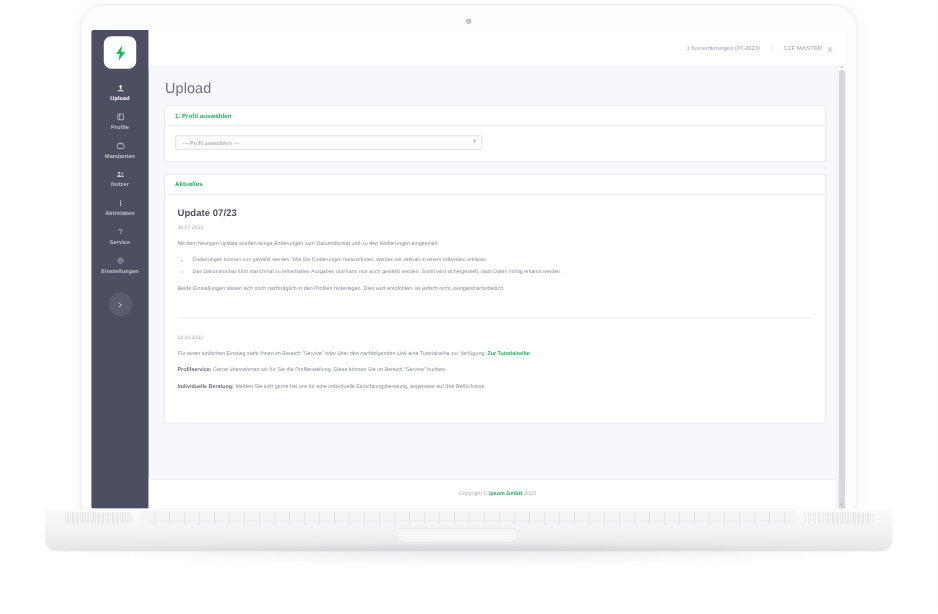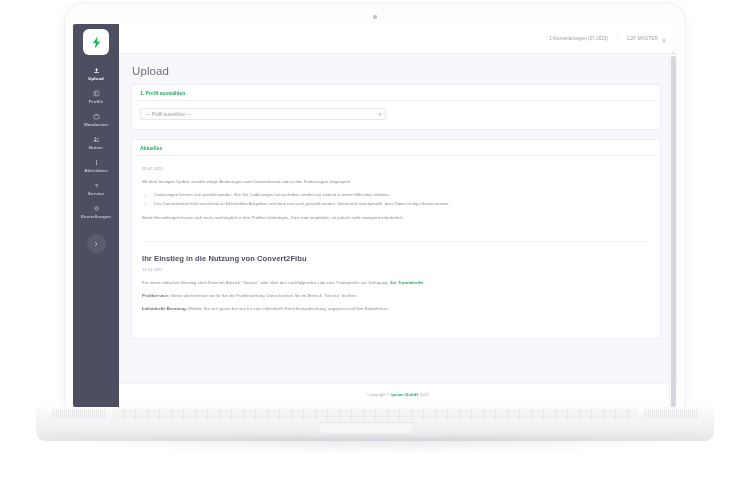--- a/index.html
+++ b/index.html
@@ -413,31 +413,31 @@
                 <span class="select-caret">▾</span>
               </div>
             </div>
           </section>
 
           <section class="news-card">
             <div class="news-head">Aktuelles</div>
             <div class="news-body">
 
               <article class="article">
+                <h2 class="article-title">Update 07/23</h2>
                 <div class="article-date">28.07.2023</div>
                 <p class="article-p">Mit dem heutigen Update wurden einige Änderungen zum Datumsformat und zu den Kodierungen eingespielt:</p>
                 <ul class="article-ul">
                   <li>Codierungen können nun gewählt werden. Wie Sie Codierungen herausfinden, werden wir zeitnah in einem Hilfevideo erklären.</li>
                   <li>Das Datumsformat führt manchmal zu fehlerhaften Ausgaben und kann nun auch gewählt werden. Somit wird sichergestellt, dass Daten richtig erkannt werden.</li>
                 </ul>
                 <p class="article-p">Beide Einstellungen lassen sich noch nachträglich in den Profilen hinterlegen. Dies wird empfohlen, ist jedoch nicht zwingend erforderlich.</p>
               </article>
 
               <article class="article">
-                <h2 class="article-title">Ihr Einstieg in die Nutzung von Convert2Fibu</h2>
                 <div class="article-date">13.10.2022</div>
                 <p class="article-p">
                   <span>Für einen einfachen Einstieg steht Ihnen im Bereich "Service" oder über den nachfolgenden Link eine Tutorialreihe zur Verfügung:</span>
                   <a class="link" href="#">Zur Tutorialreihe</a>
                 </p>
                 <p class="article-p">
                   <span class="lbl">Profilservice:</span><span> Gerne übernehmen wir für Sie die Profilerstellung. Diese können Sie im Bereich "Service" buchen.</span>
                 </p>
                 <p class="article-p">
                   <span class="lbl">Individuelle Beratung:</span><span> Melden Sie sich gerne bei uns für eine individuelle Einrichtungsberatung, angepasst auf Ihre Bedürfnisse.</span>

